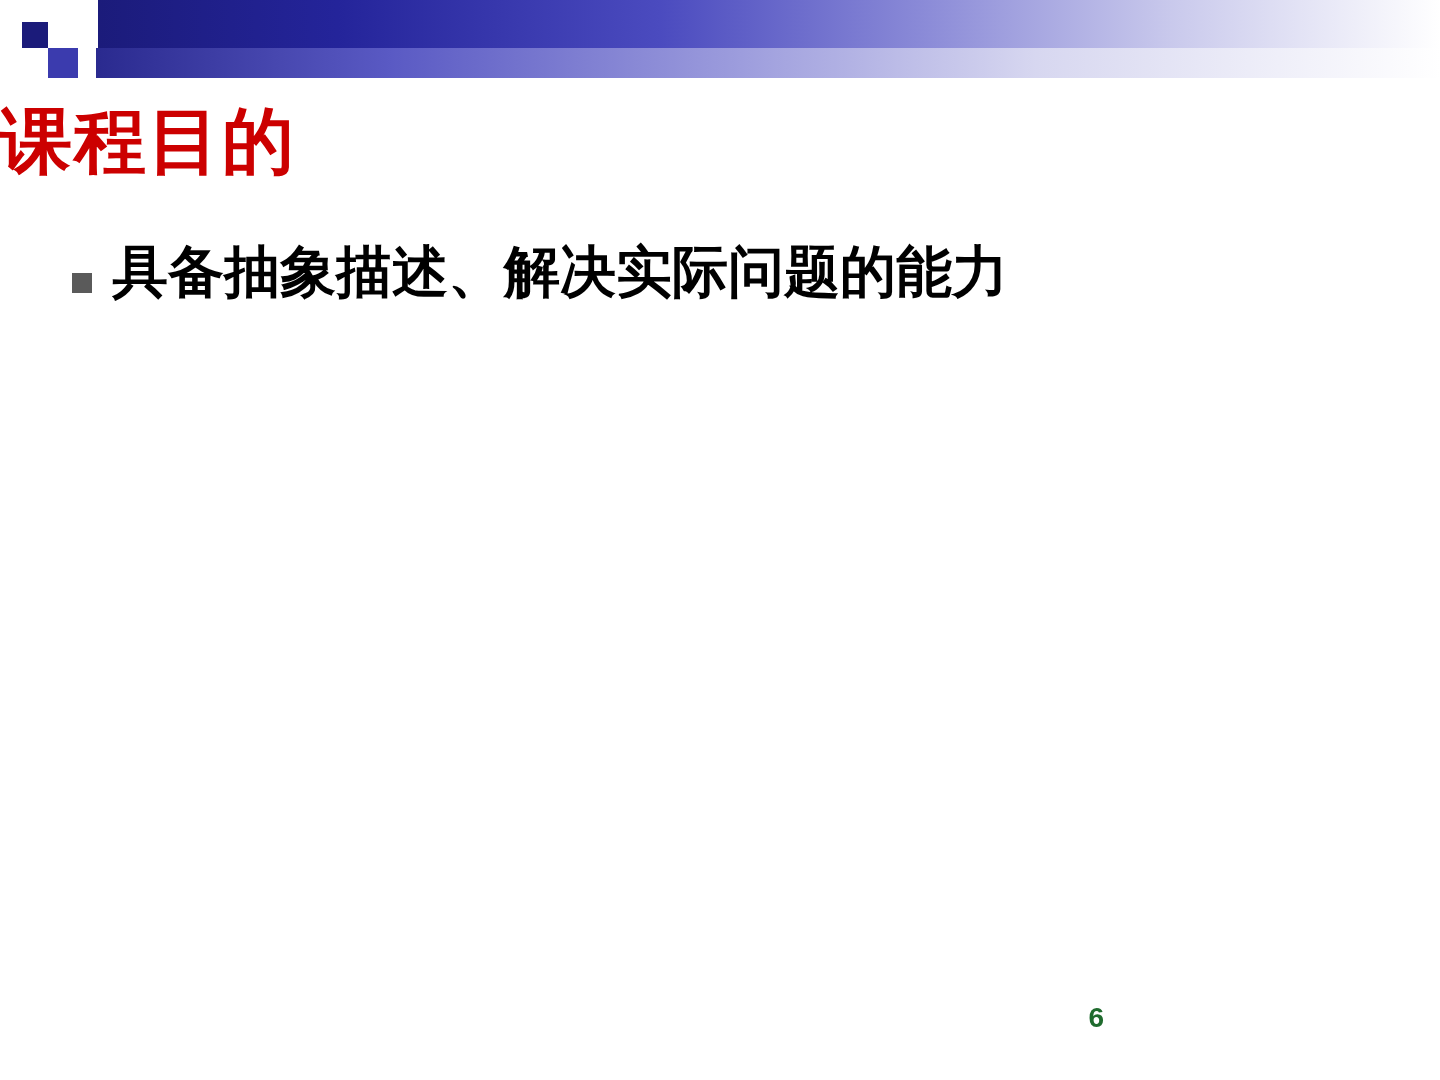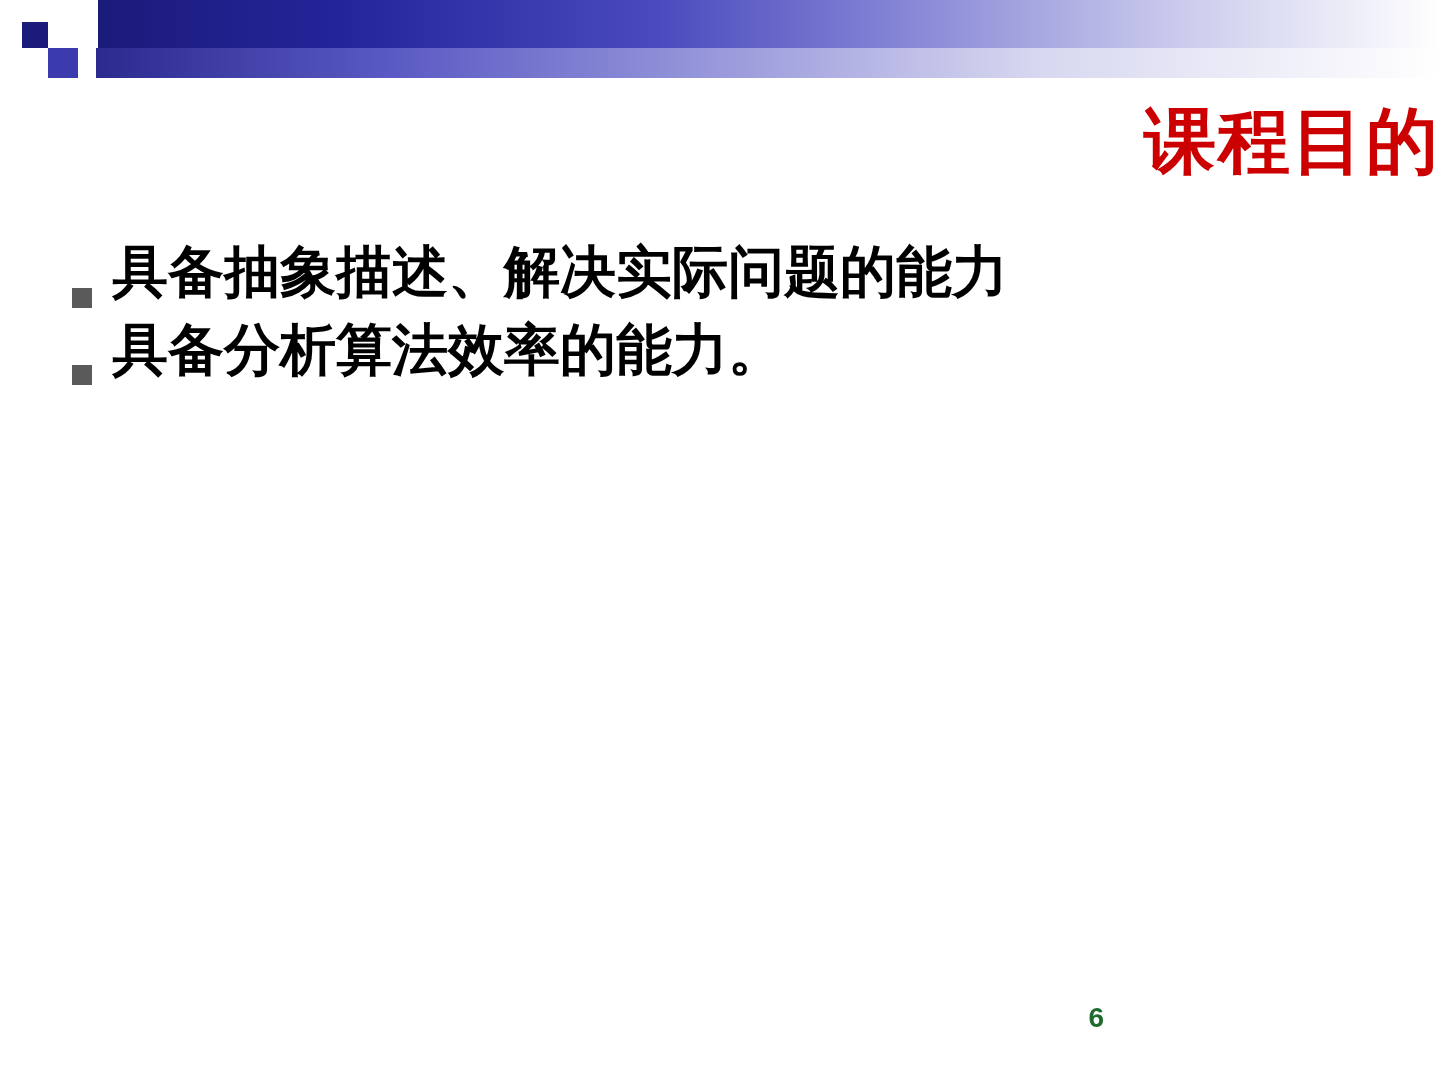--- a/index.html
+++ b/index.html
@@ -59,38 +59,38 @@
     height: 30px;
     background: #ffffff;
   }
 
   
   .slide-title {
     position: absolute;
     left: 0;
     top: 102px;
     width: 1440px;
-    text-align: right;
+    text-align: left;
     color: #cc0000;
     font-size: 72px;
     font-weight: bold;
     line-height: 1.1;
     letter-spacing: 2px;
   }
 
   
   .bullets {
     position: absolute;
     left: 72px;
     top: 236px;
     width: 1300px;
   }
   .bullet-row {
     display: flex;
-    align-items: flex-end;
+    align-items: center;
     margin-bottom: 6px;
   }
   .bullet-marker {
     flex: 0 0 auto;
     width: 20px;
     height: 20px;
     background: #5a5a5a;
     margin-top: 22px;
     margin-right: 20px;
   }
@@ -128,20 +128,16 @@
 <div class="slide-title">课程目的</div>
 
 <div class="bullets">
 
   <div class="bullet-row">
     <span class="bullet-marker"></span>
     <span class="bullet-text">具备抽象描述、解决实际问题的能力</span>
   </div>
 
 
-  <div class="bullet-row">
-    <span class="bullet-marker"></span>
-    <span class="bullet-text">具备分析算法效率的能力。</span>
-  </div>
 
 </div>
 
 <div class="page-number">6</div>
 
 </body></html>

